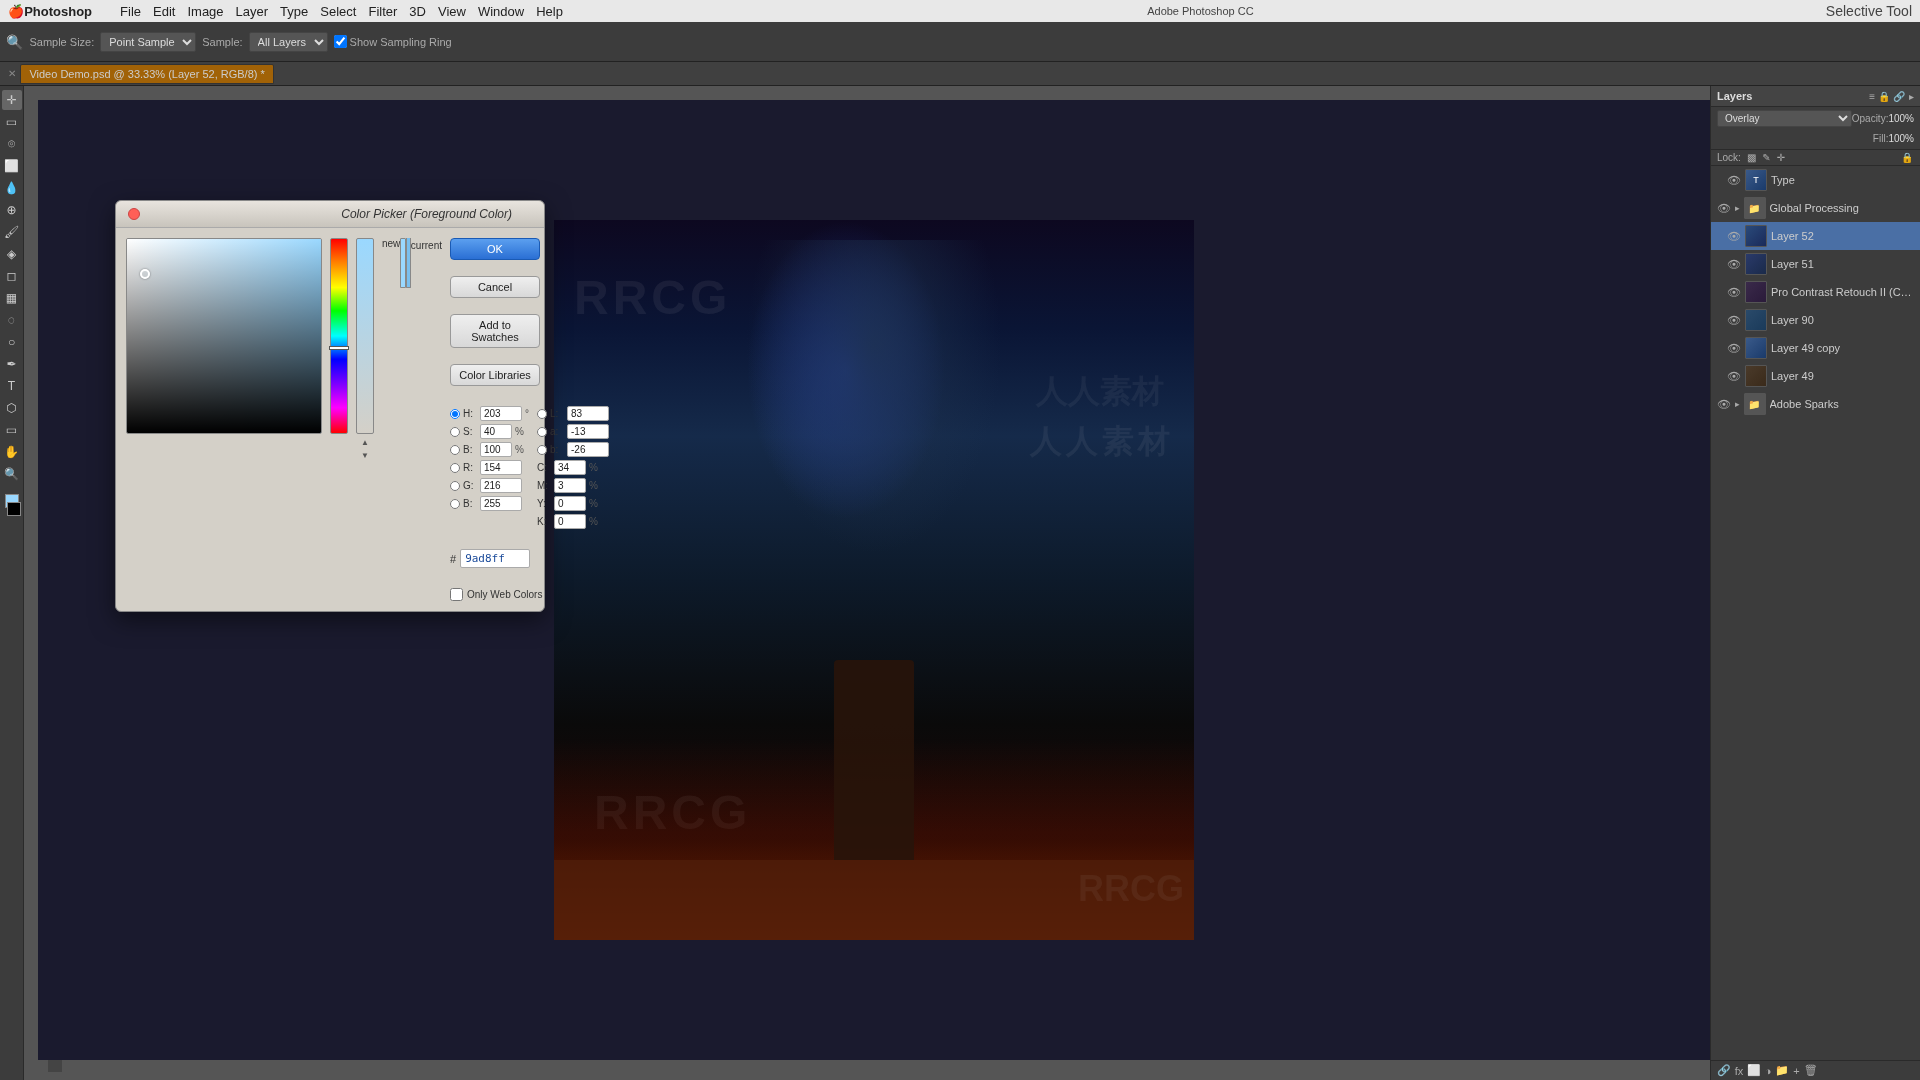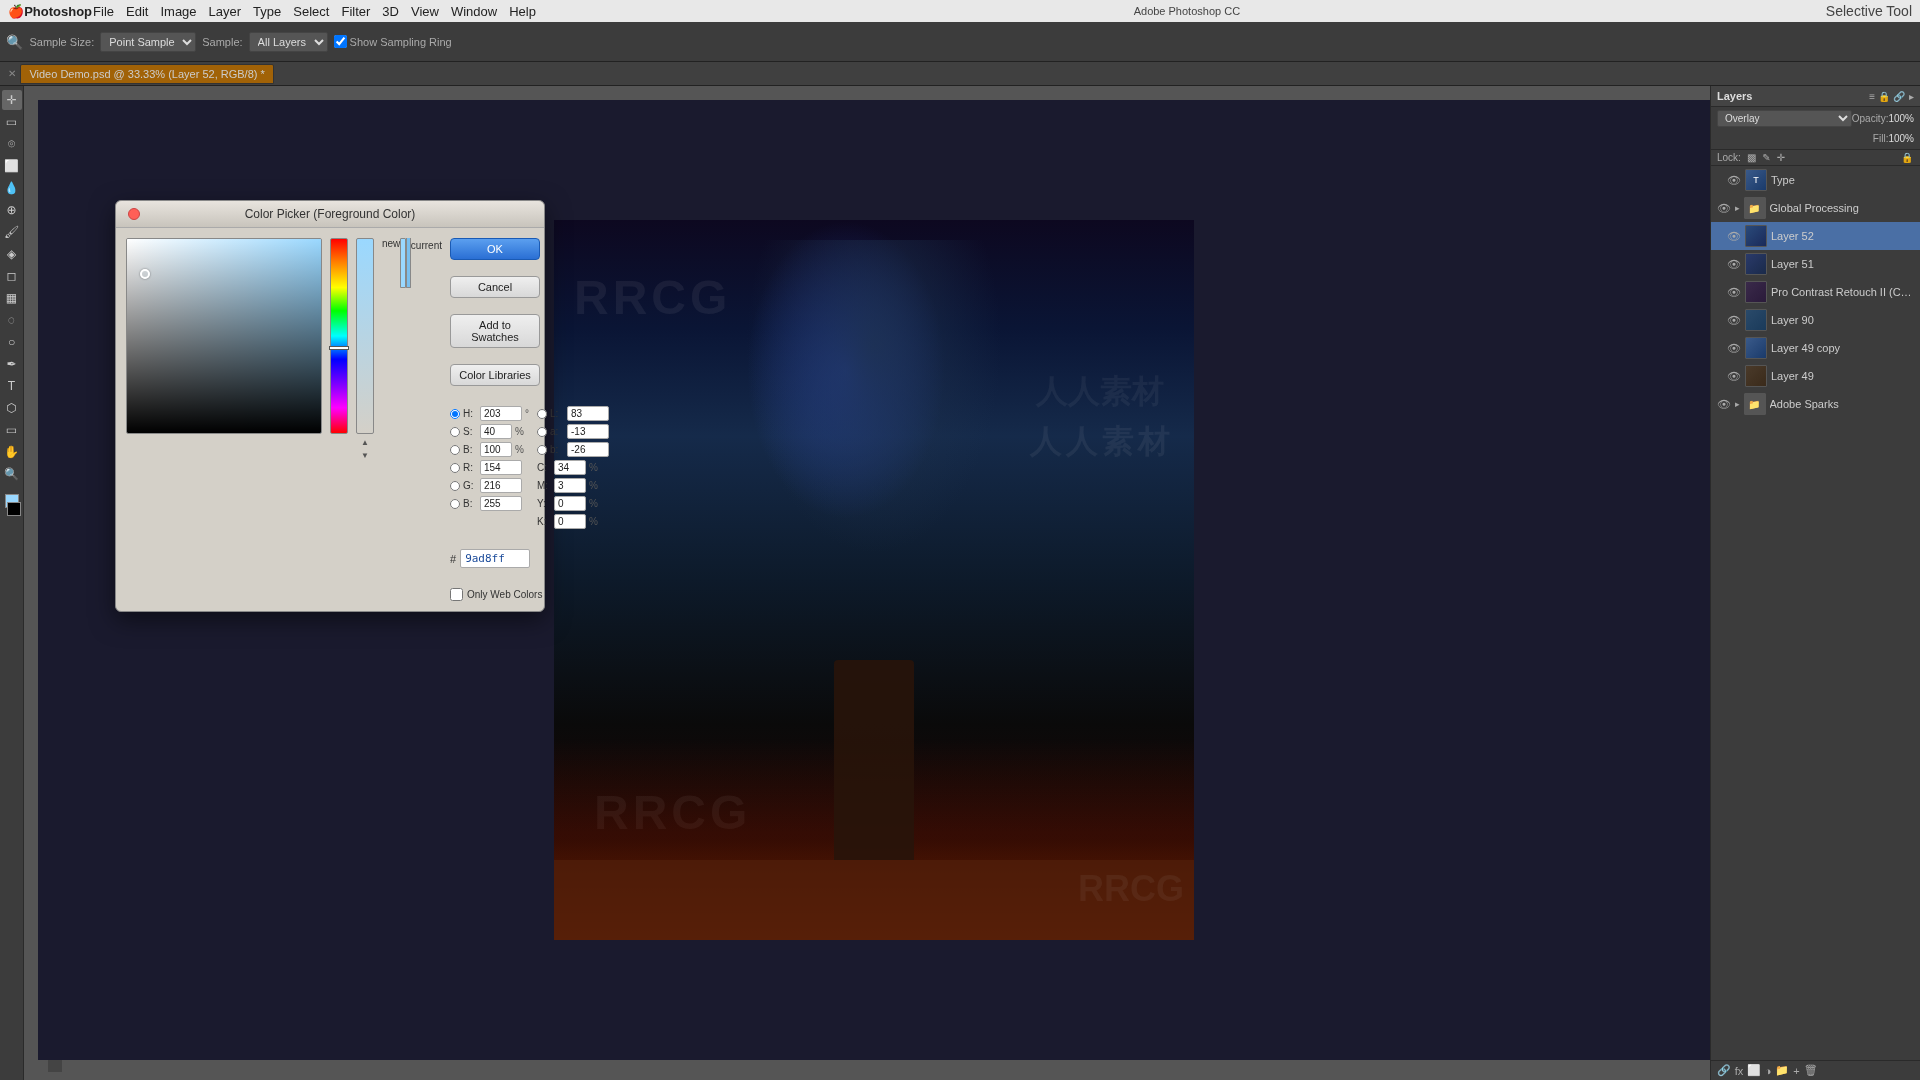--- a/index.html
+++ b/index.html
@@ -171,21 +171,21 @@
       border-radius: 6px 6px 0 0;
       border-bottom: 1px solid #aaa;
       text-align: center;
       font-size: 12px; color: #333; font-weight: 500;
       display: flex; align-items: center;
     }
     .dialog-close-btn {
       width: 12px; height: 12px; border-radius: 50%; background: #ff5f57;
       border: 1px solid #c44; margin-right: 8px; cursor: pointer; flex-shrink: 0;
     }
-    .dialog-title-text { flex: 1; text-align: center; margin-right: 20px; }
+    .dialog-title-text { flex: 1; text-align: right; margin-right: 20px; font-style: italic; }
     .dialog-body {
       display: flex; padding: 10px; gap: 8px;
     }
 
     
     .color-gradient-area {
       width: 196px; height: 196px; position: relative; flex-shrink: 0;
       border: 1px solid #888; border-radius: 2px; overflow: hidden;
     }
     .color-gradient-bg {
@@ -300,21 +300,21 @@
       position: absolute; bottom: 0; left: 24px; right: 210px; height: 20px;
       background: #3c3c3c; border-top: 1px solid #2a2a2a;
       display: flex; align-items: center; padding: 0 8px; font-size: 10px; color: #aaa; gap: 8px;
     }
   </style>
 </head>
 <body>
 
 <div id="menubar">
   <span>🍎</span>
-  <span style="font-weight:bold;margin-right:1px;">Photoshop</span>
+  <span style="font-weight:bold;margin-right:28px;">Photoshop</span>
   <span class="menu-item">File</span>
   <span class="menu-item">Edit</span>
   <span class="menu-item">Image</span>
   <span class="menu-item">Layer</span>
   <span class="menu-item">Type</span>
   <span class="menu-item">Select</span>
   <span class="menu-item">Filter</span>
   <span class="menu-item">3D</span>
   <span class="menu-item">View</span>
   <span class="menu-item">Window</span>

